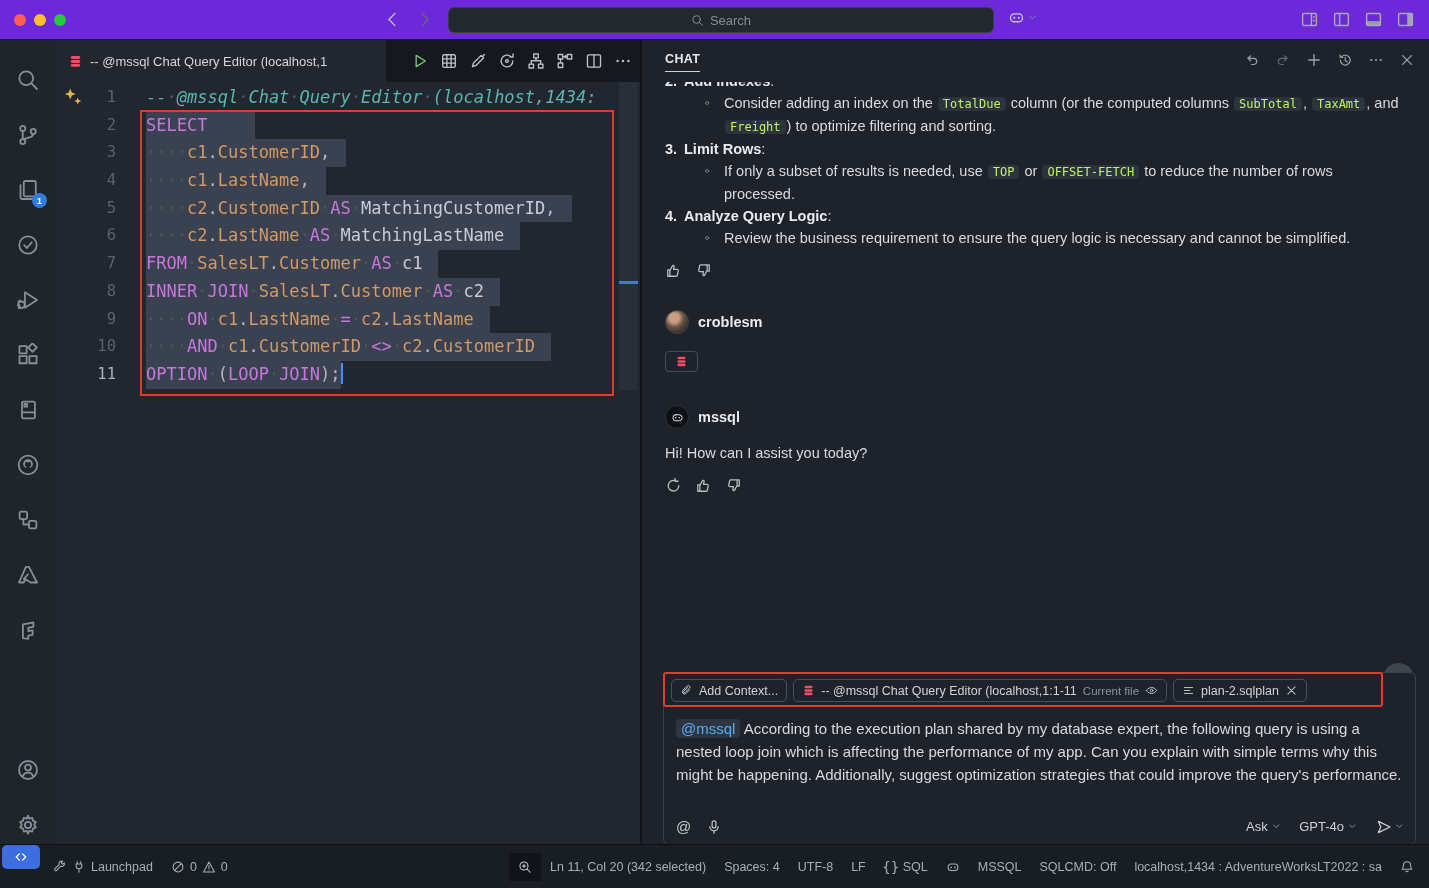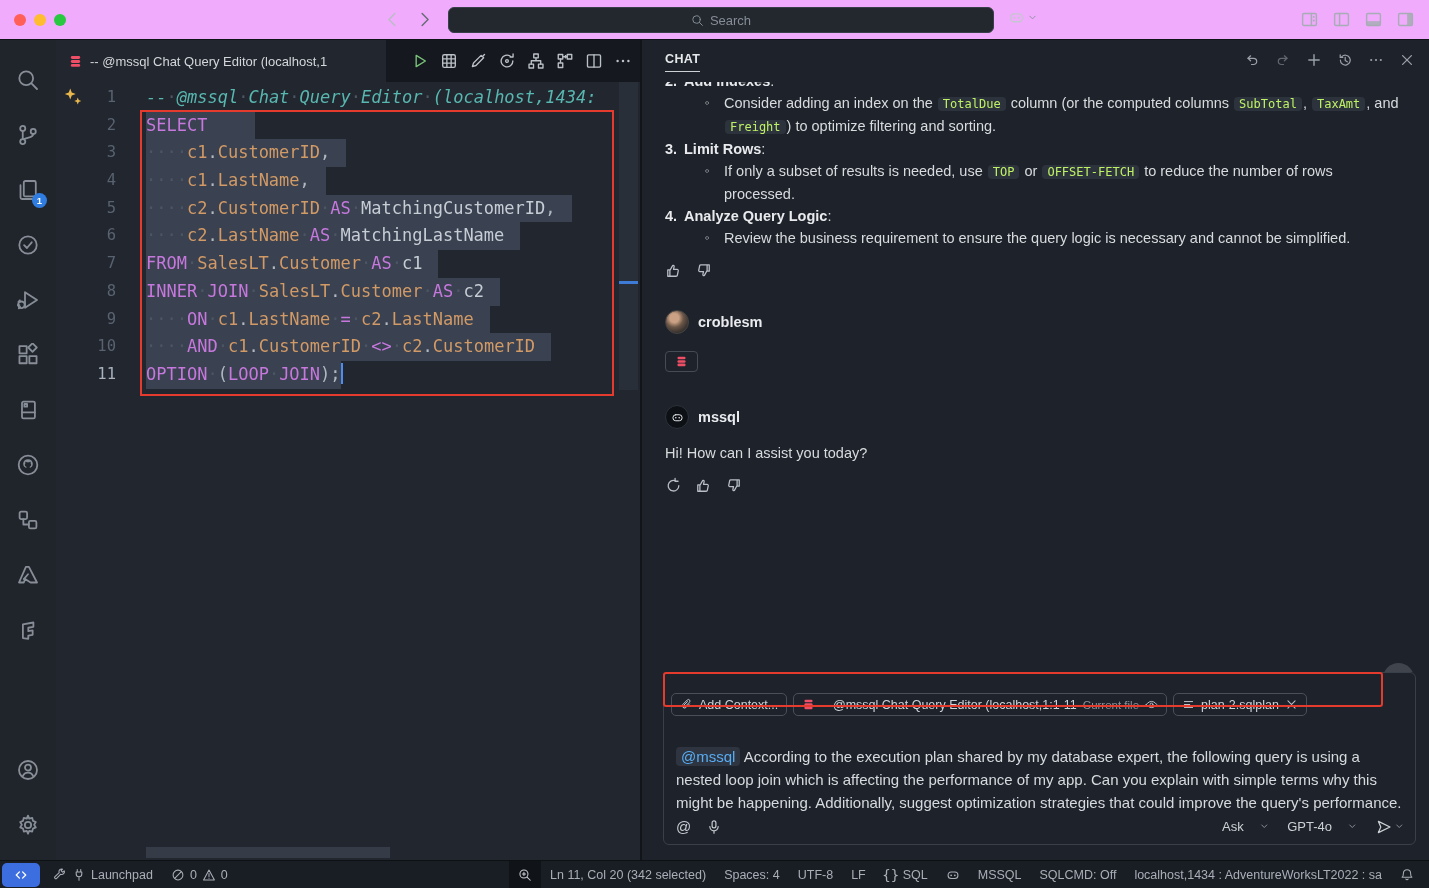--- a/index.html
+++ b/index.html
@@ -6,21 +6,21 @@
   html,body { background:#0d0f13; }
   body { font-family:"Liberation Sans", sans-serif; -webkit-font-smoothing:antialiased; }
   .window { position:relative; width:1429px; height:888px; background:#1d222a; overflow:hidden; }
 
   
   .ic { display:inline-flex; width:1em; height:1em; flex:none; align-items:center; justify-content:center; }
   .ic svg { width:100%; height:100%; display:block; }
   .ic .txtic { font-size:1em; line-height:1; }
 
   
-  .titlebar { position:relative; height:40px; background:#f0abfc; border-bottom:1px solid #0f1216;padding-left:24px; }
+  .titlebar { position:relative; height:40px; background:#6d28d9; border-bottom:1px solid #0f1216;padding-left:24px; }
   .traffic { position:absolute; left:14px; top:14px; display:flex; gap:8px; }
   .tl { width:12px; height:12px; border-radius:50%; }
   .tl.r { background:#ff5f57; } .tl.y { background:#febc2e; } .tl.g { background:#28c840; }
   .navarrows { position:absolute; left:383px; top:10px; display:flex; gap:13px; font-size:19px; color:#b8bdc4; }
   .navarrows .fwd { color:#656b73; }
   .searchbox { position:absolute; left:448px; top:7px; width:546px; height:26px; background:#23282f; border:1px solid #383f48; border-radius:6px; display:flex; align-items:center; justify-content:center; gap:6px; color:#868d95; font-size:13px; }
   .searchbox .ic { font-size:13px; }
   .copilot-btn { position:absolute; left:1008px; top:9px; display:flex; align-items:center; gap:3px; color:#c2c7cd; font-size:17px; }
   .copilot-btn .chev { font-size:9px; color:#8b9199; }
   .tb-right { position:absolute; right:14px; top:10px; display:flex; gap:13px; font-size:19px; color:#a7adb5; }
@@ -87,37 +87,37 @@
   .avatar.bot { background:#0d1015; border:1px solid #2d333c; display:flex; align-items:center; justify-content:center; color:#e8eaec; font-size:13px; }
   .msg-author { font-weight:700; font-size:14.5px; color:#e9ebee; }
   .msg-text { margin-top:13px; }
   .mchip { background:#2f3540; color:#57adf4; border-radius:4px; padding:1px 5px; }
   .attach { display:inline-flex; align-items:center; gap:7px; margin-top:17px; border:1px solid #464c55; border-radius:4px; padding:3px 9px; font-size:13px; color:#ced2d7; }
   .attach .ic { font-size:13px; color:#ee4e66; }
   .actions { display:flex; gap:13px; margin-top:13px; font-size:17px; color:#b9bfc6; }
   .scrolldown { position:absolute; right:15px; top:581px; width:31px; height:31px; border-radius:50%; background:#40454d; color:#d7dade; display:flex; align-items:center; justify-content:center; font-size:15px; }
 
   .chat-input { position:absolute; left:21px; top:632px; width:753px; height:173px; background:#1e232b; border:1px solid #3a4049; border-radius:6px; }
-  .chips-row { position:relative; display:flex; align-items:flex-end; gap:6px; padding:20px 7px; }
+  .chips-row { position:relative; display:flex; align-items:flex-end; gap:6px; padding:6px 7px; }
   .anno-chips { position:absolute; left:-1px; top:-1px; width:720px; height:35px; border:2.5px solid #e53a2e; border-radius:3px; pointer-events:none; }
   .chip { display:inline-flex; align-items:center; gap:6px; height:23px; border:1px solid #4a505a; border-radius:5px; padding:0 8px; font-size:12.5px; color:#cfd3d8; white-space:nowrap; }
   .chip .ic { font-size:13px; color:#c3c8ce; }
   .chip .ic.db { color:#ee4e66; }
   .chip .suffix { color:#8b9199; font-size:11.5px; }
   .chip .trail { font-size:13px; color:#b9bec5; }
   .input-msg { padding:9px 12px 0 12px; font-size:15px; line-height:23px; color:#d6d9dd; }
   .input-controls { position:absolute; left:12px; right:12px; bottom:9px; display:flex; align-items:center; gap:15px; color:#c6cbd1; }
   .input-controls .ic { font-size:16px; }
   .ctl-right { margin-left:auto; display:flex; align-items:center; gap:19px; font-size:13px; color:#cdd1d6; }
-  .dd { display:flex; align-items:center; gap:16px; }
+  .dd { display:flex; align-items:center; gap:4px; }
   .dd .chev, .send .chev { font-size:8.5px; color:#9aa0a8; }
   .send { display:flex; align-items:center; gap:3px; font-size:17px; }
 
   
-  .statusbar { position:absolute; left:0; right:0; bottom:0; height:28px; background:#191d24; border-top:1px solid #0e1114; display:flex; align-items:center; font-size:12.5px; color:#a9afb7; }
+  .statusbar { position:absolute; left:0; right:0; bottom:0; height:44px; background:#191d24; border-top:1px solid #0e1114; display:flex; font-size:12.5px; color:#a9afb7; }
   .sb-remote { width:38px; height:24px; margin:0 4px 0 2px; background:#3d6ee0; border-radius:5px; color:#fff; display:flex; align-items:center; justify-content:center; font-size:14px; }
   .sb-item { display:flex; align-items:center; gap:5px; padding:0 9px; height:100%; white-space:nowrap; }
   .sb-item .ic { font-size:14px; }
   .sb-spacer { flex:1; }
   .sb-zoom { width:32px; height:28px; background:#101318; display:flex; align-items:center; justify-content:center; font-size:14px; color:#c9ced4; }
 </style>
 </head>
 <body>
 
 <div class="window">

